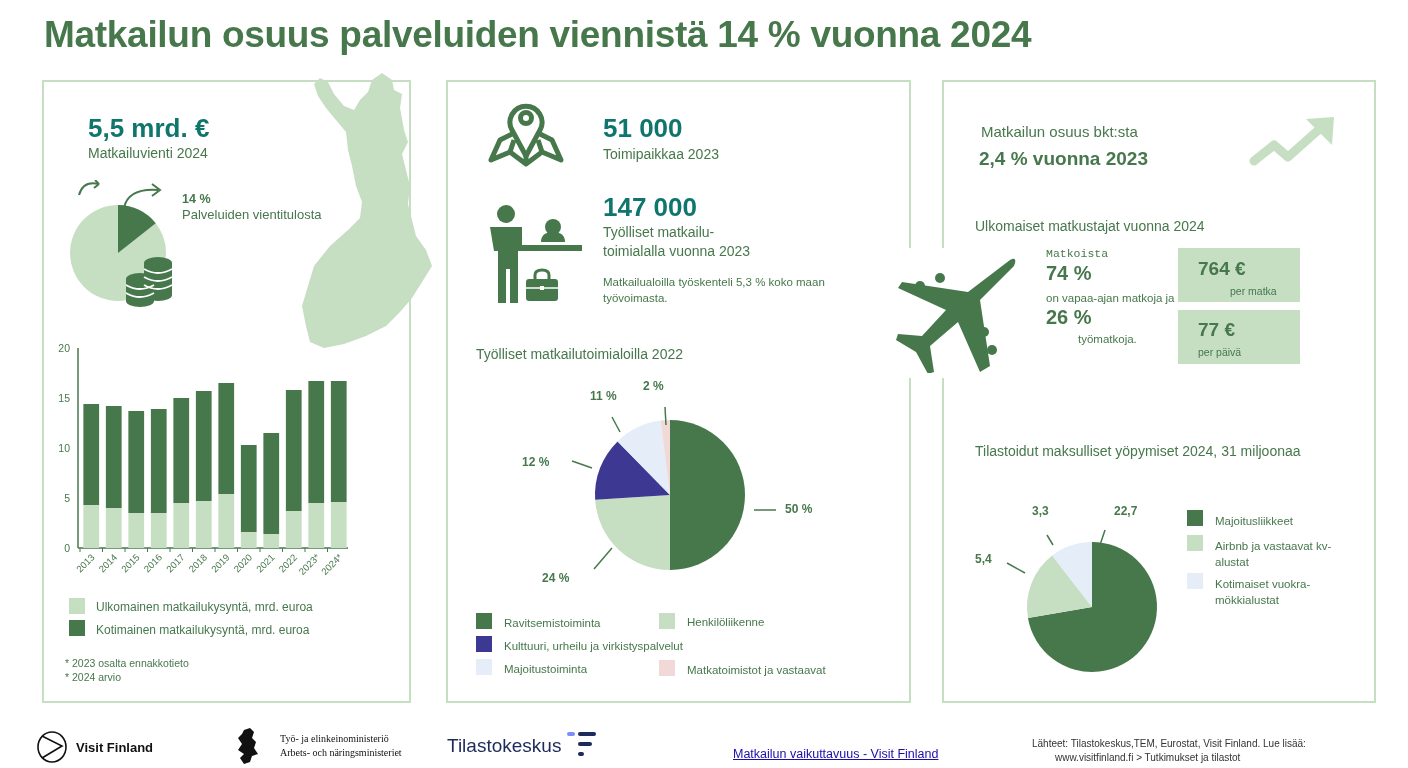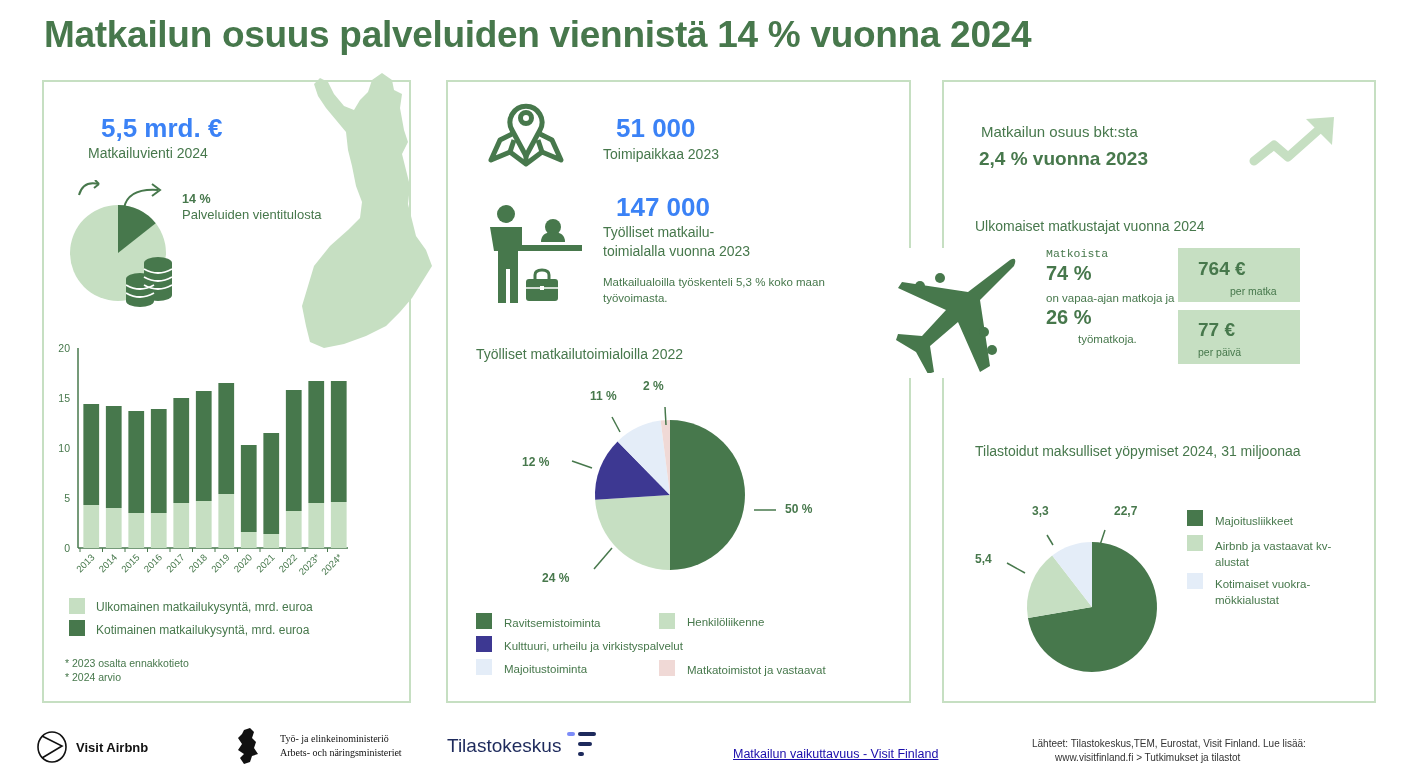--- a/index.html
+++ b/index.html
@@ -1,21 +1,21 @@
 <!DOCTYPE html>
 <html><head>
 <meta charset="utf-8">
 <style>
   html, body { margin:0; padding:0; background:#ffffff; }
   body { width:1408px; height:768px; position:relative; overflow:hidden;
          font-family:"Liberation Sans", "DejaVu Sans", sans-serif; color:#47784c; }
   .abs { position:absolute; }
   .panel { position:absolute; border:2px solid #c6dfc2; box-sizing:border-box; background:#fff; }
   .title { left:44px; top:14px; font-size:37px; font-weight:bold; color:#47784c; letter-spacing:-0.3px; white-space:nowrap; }
-  .big { font-size:26px; font-weight:bold; color:#3b82f6; white-space:nowrap;margin-left:13px; }
+  .big { font-size:26px; font-weight:bold; color:#0f766e; white-space:nowrap; }
   .sub { font-size:14px; color:#47784c; white-space:nowrap; }
   .small { font-size:11.5px; color:#47784c; white-space:nowrap; }
   .tick { font-size:10.5px; color:#47784c; }
   .legend-sw { position:absolute; width:16px; height:16px; }
   .box { position:absolute; background:#c6dfc2; }
   svg { display:block; }
   .link { color:#1a0dab; text-decoration:underline; font-size:12.5px; white-space:nowrap; }
 </style>
 </head>
 <body>
@@ -286,21 +286,21 @@
 <div class="abs small" style="left:1215px; top:578px;">Kotimaiset vuokra-</div>
 <div class="abs small" style="left:1215px; top:594px;">mökkialustat</div>
 
 <div class="abs" style="left:36px; top:730px; display:flex; align-items:center; gap:8px;">
   <svg width="32" height="34" viewBox="0 0 32 34">
     <g fill="none" stroke="#111" stroke-width="1.6">
       <ellipse cx="16" cy="17" rx="14" ry="15"></ellipse>
       <path d="M6 6 L26 16 L6 28"></path>
     </g>
   </svg>
-  <span style="font-size:13px; color:#111; font-weight:bold;">Visit Airbnb</span>
+  <span style="font-size:13px; color:#111; font-weight:bold;">Visit Finland</span>
 </div>
 <div class="abs" style="left:236px; top:728px; display:flex; align-items:center; gap:20px;">
   <svg width="24" height="36" viewBox="0 0 24 36">
     <path fill="#111" d="M8 2 L14 0 L18 4 L16 10 L20 14 L18 20 L22 26 L16 28 L14 34 L8 36 L4 30 L8 26 L2 22 L6 16 L2 10 L6 6 Z"></path>
   </svg>
   <div style="font-family:'Liberation Serif','DejaVu Serif',serif; font-size:10px; color:#111; line-height:14px;">
     <div>Työ- ja elinkeinoministeriö</div>
     <div>Arbets- och näringsministeriet</div>
   </div>
 </div>

